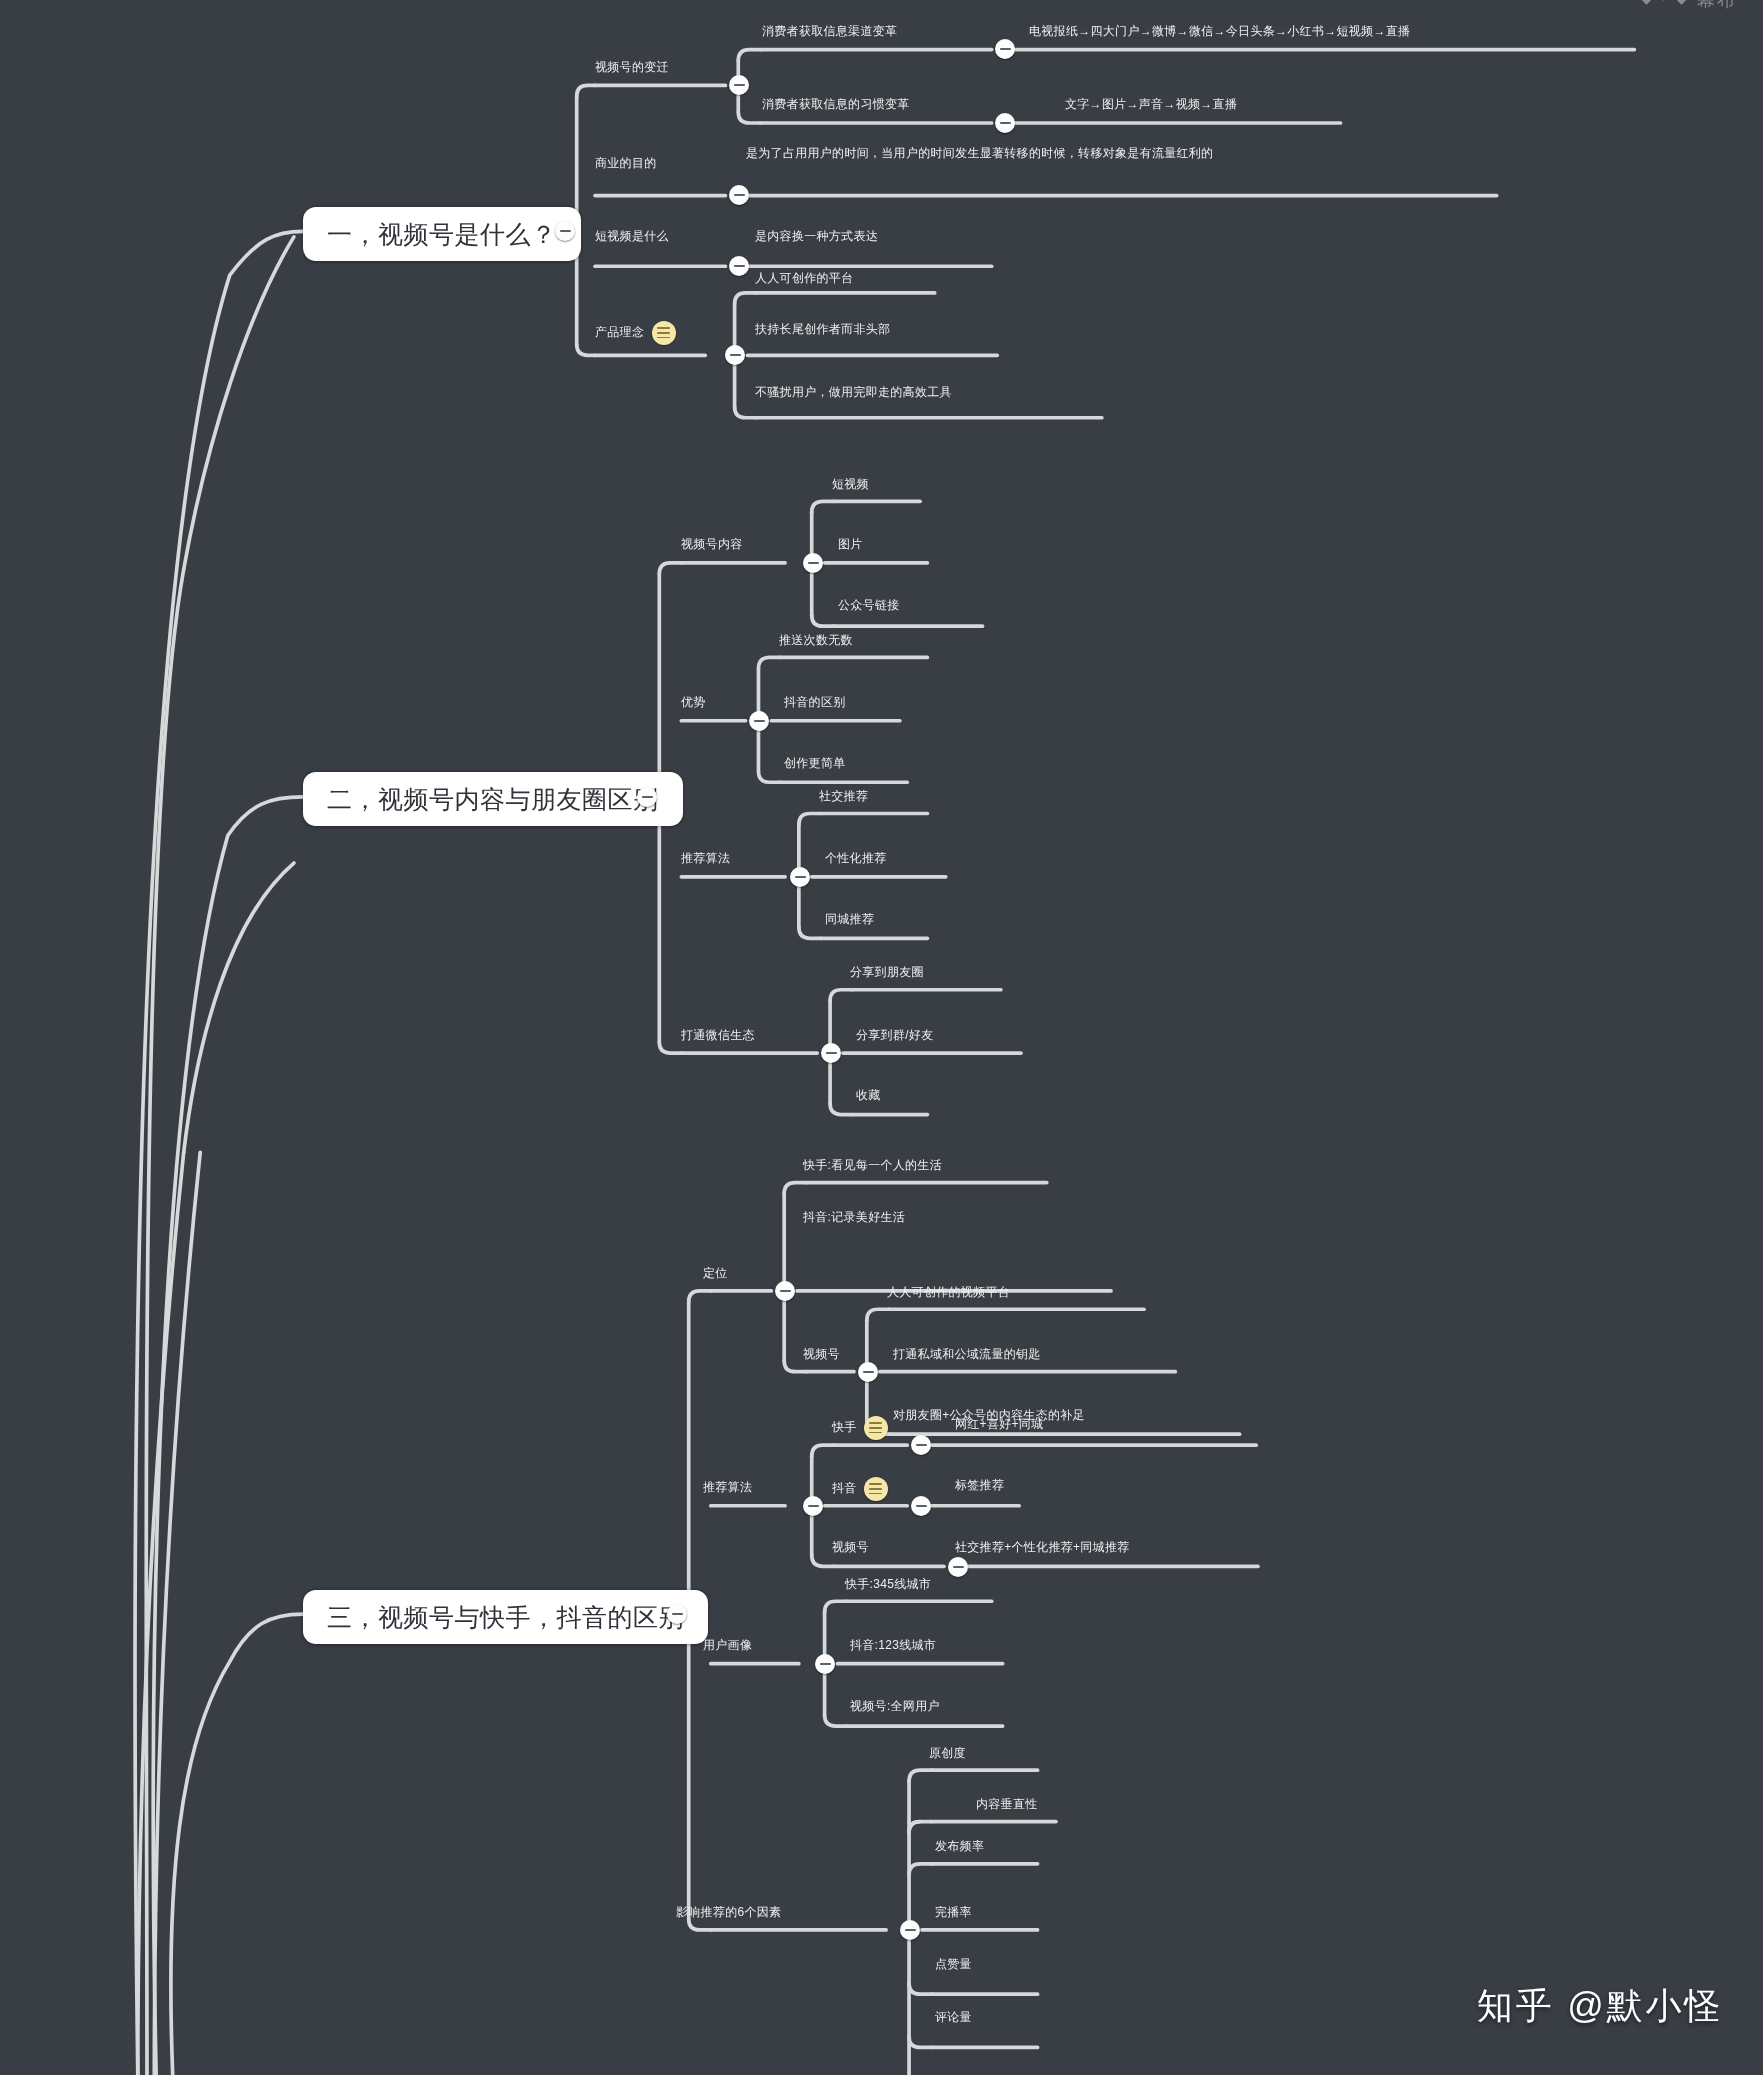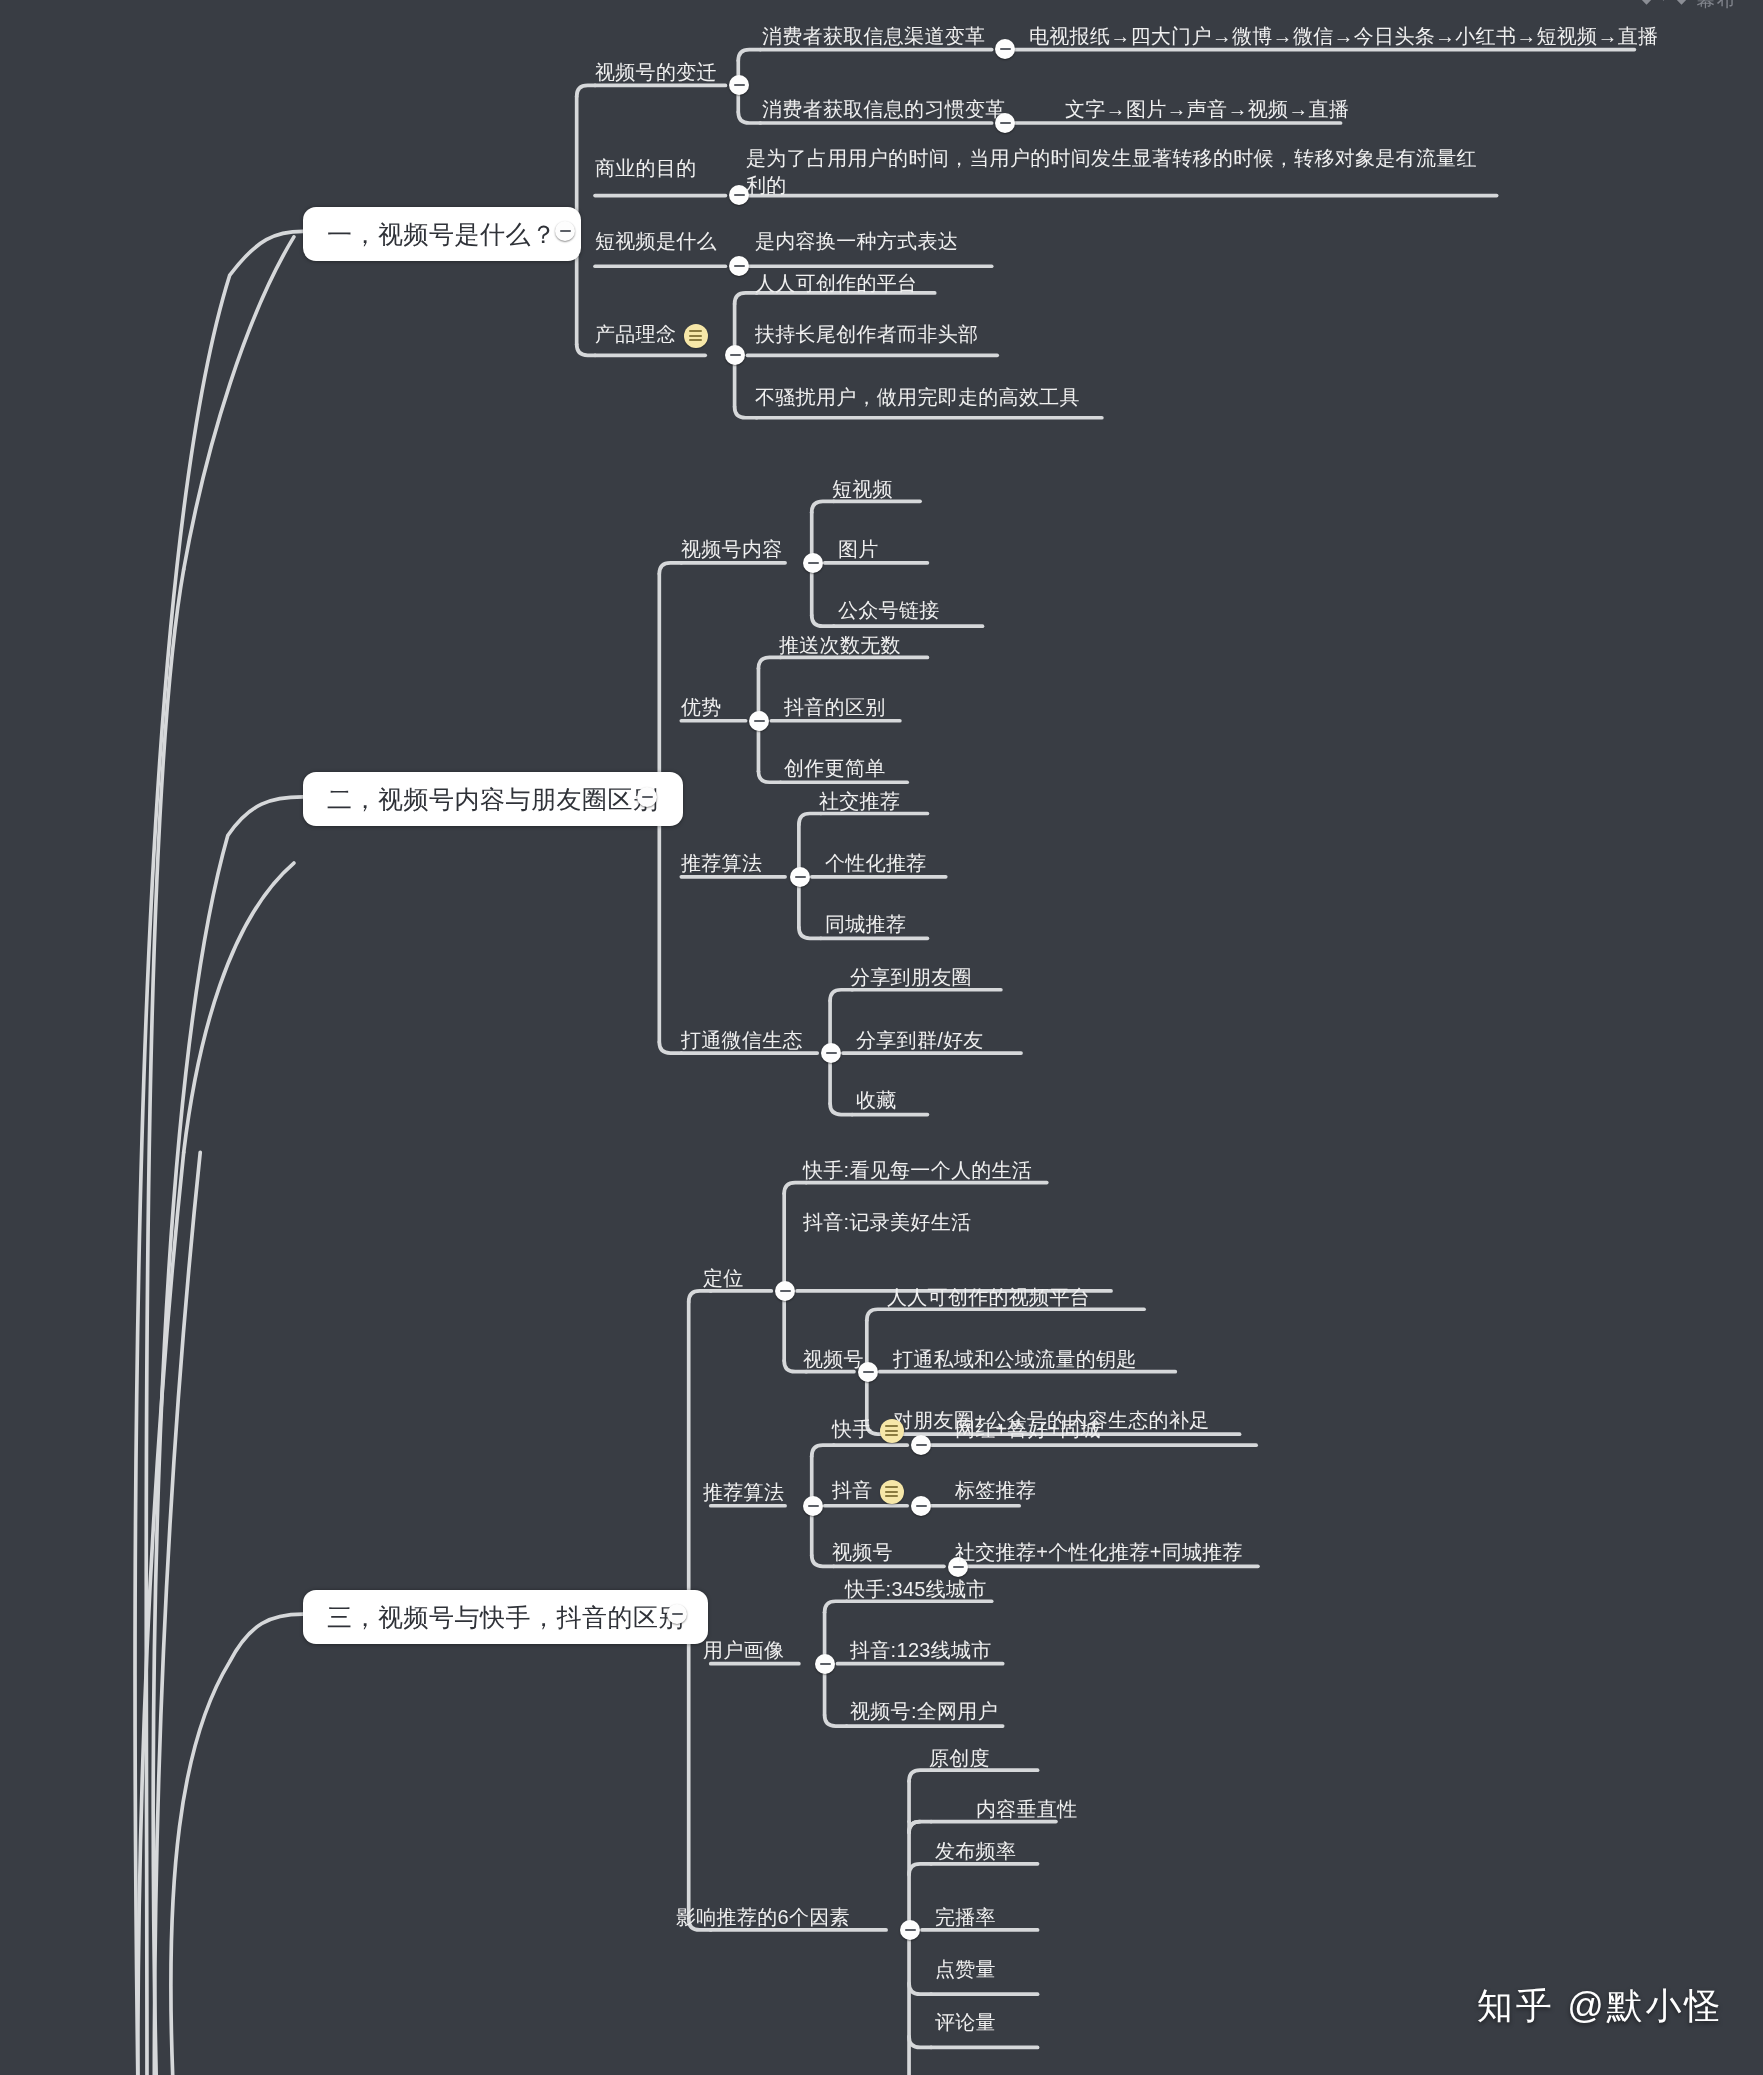--- a/index.html
+++ b/index.html
@@ -26,21 +26,21 @@
     white-space:nowrap;
     box-shadow:0 0.9px 3.7px rgba(0,0,0,.35);
     letter-spacing:0.5px;
   }
 
   
   .node{
     position:absolute;
     white-space:nowrap;
     color:#f0f0f0;
-    font-size:20px;
+    font-size:12px;
     line-height:1.35;
     letter-spacing:0.3px;
   }
   .node.wrap{white-space:normal;}
 
   
   .toggle{
     position:absolute;
     width:20px;height:20px;border-radius:50%;
     background:#fdfdfd;

